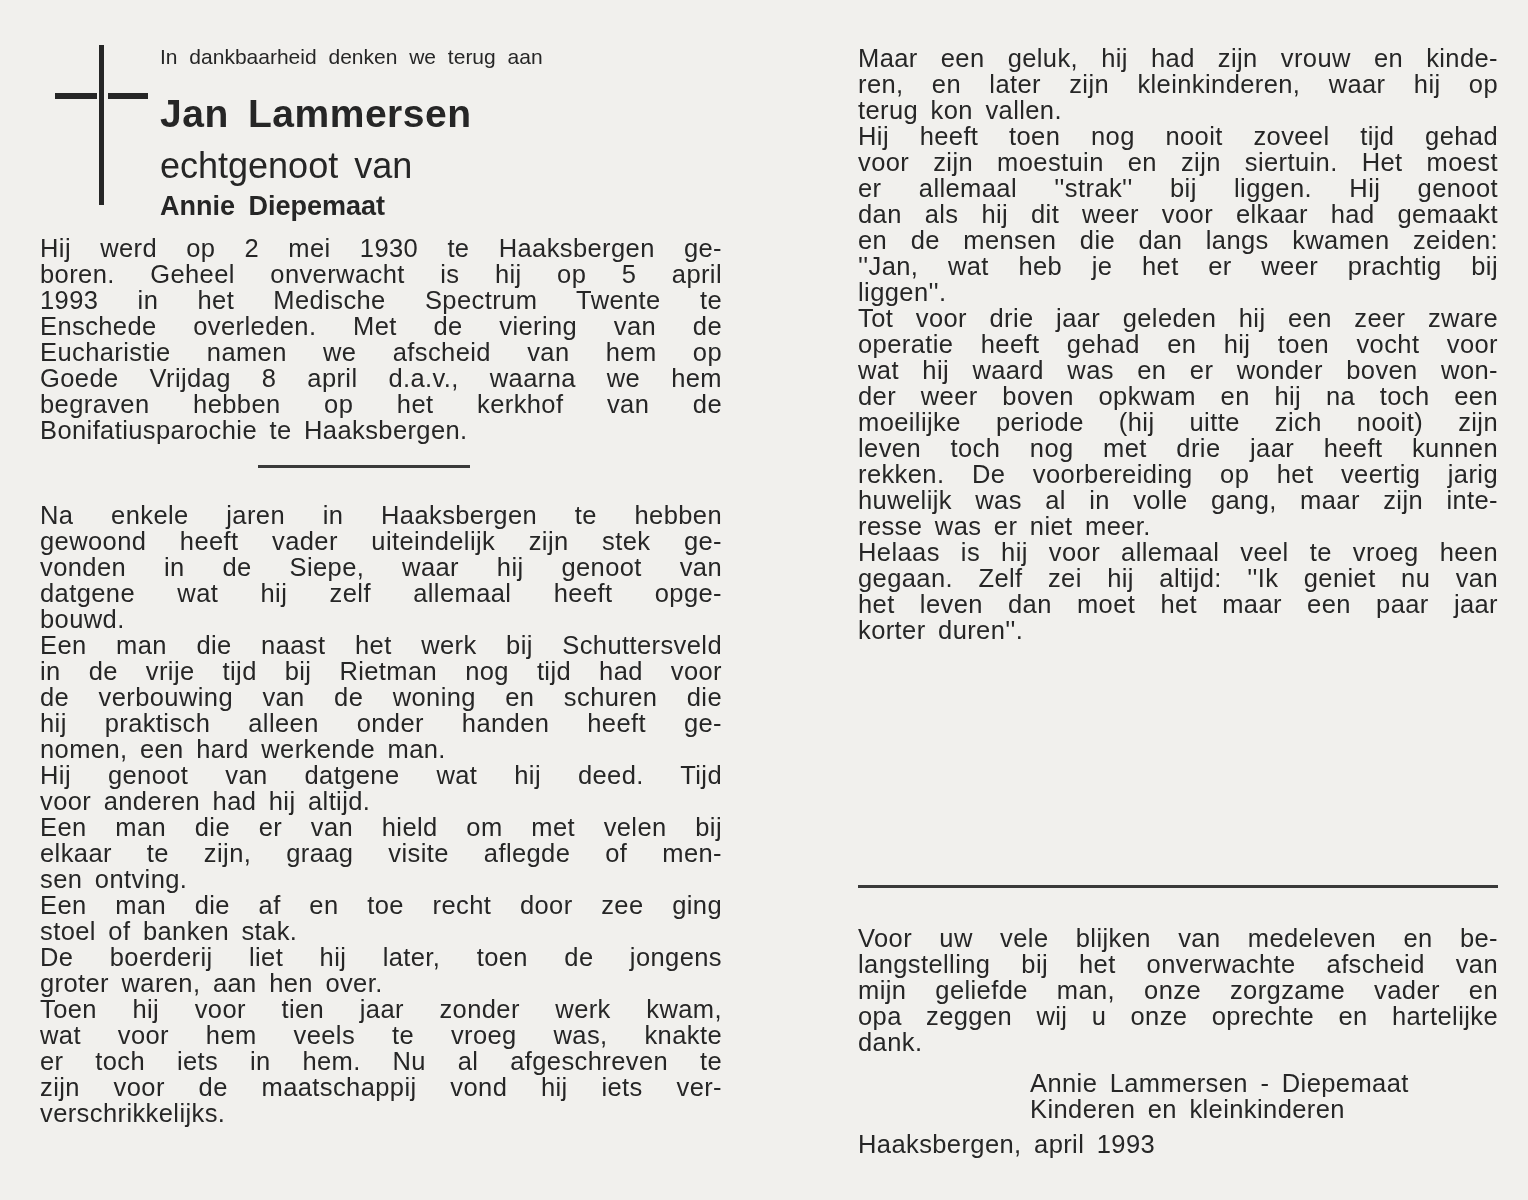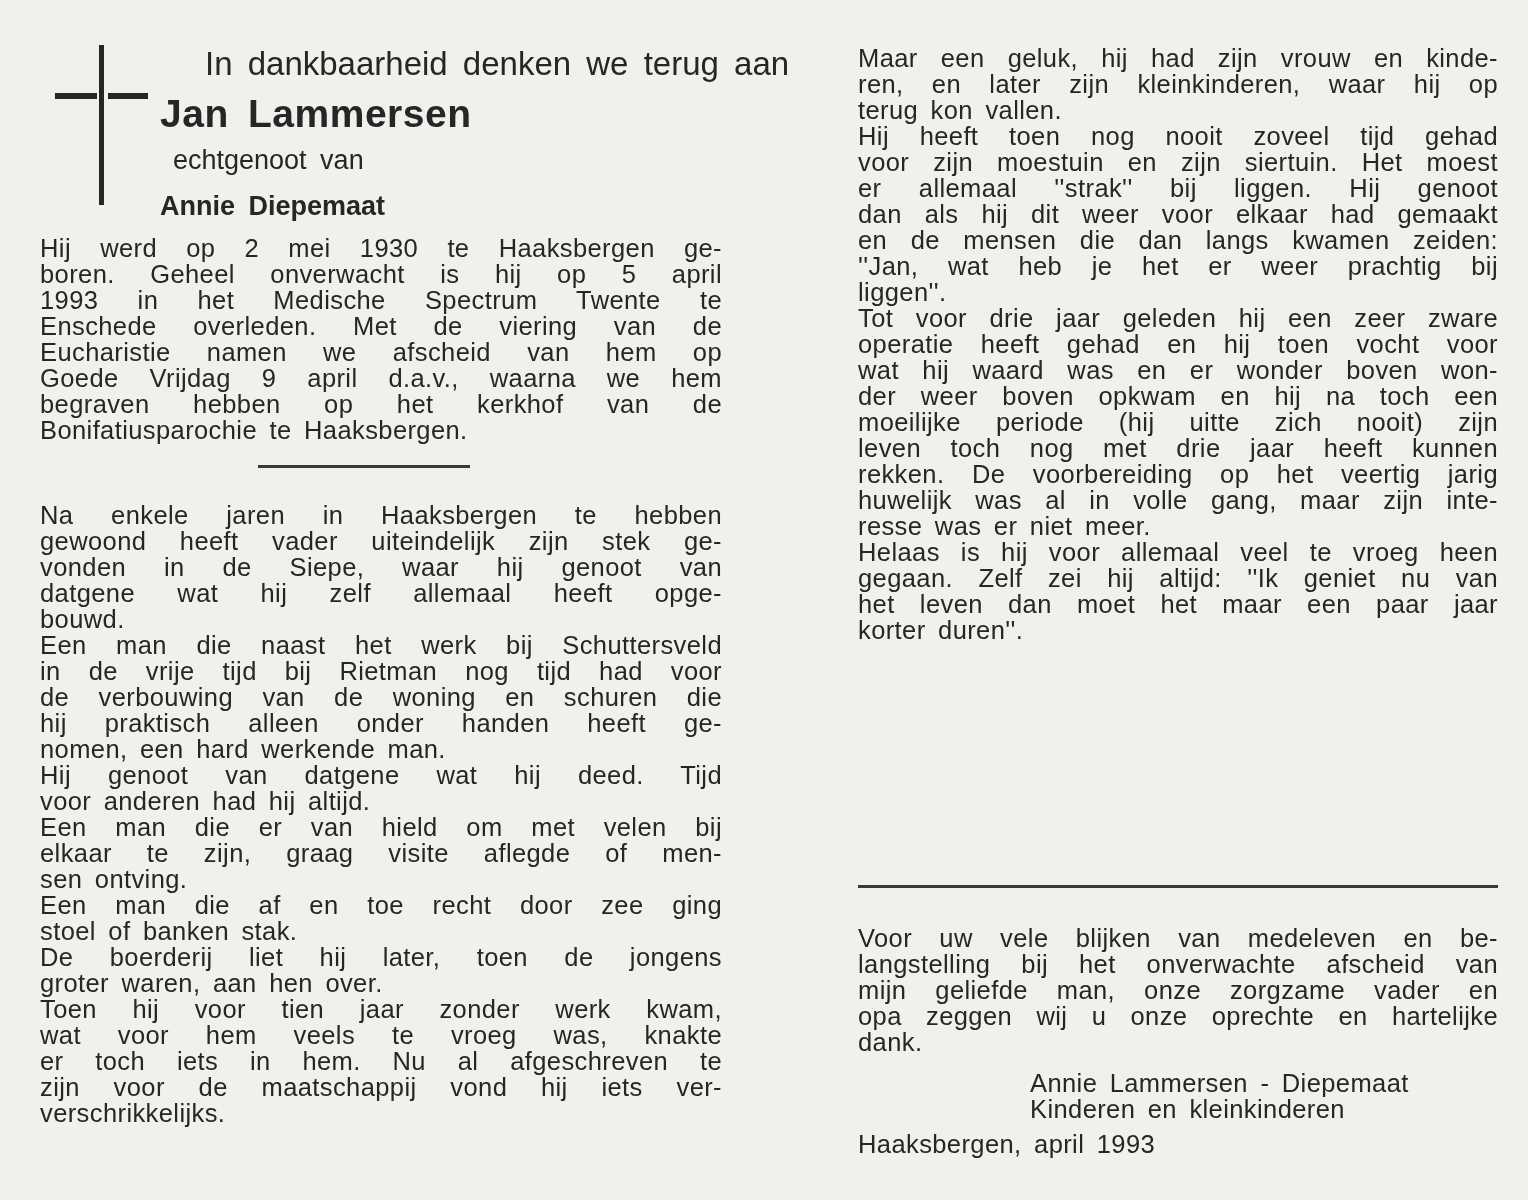--- a/index.html
+++ b/index.html
@@ -22,23 +22,23 @@
   .col-right { left: 858px; width: 640px; }
 
   
   .header { position: relative; height: 190px; }
   .cross { position: absolute; left: 0; top: 0; width: 110px; height: 165px; }
   .cross-v { position: absolute; left: 59px; top: 0; width: 5px; height: 160px; background: var(--ink); }
   .cross-hl { position: absolute; left: 15px; top: 48px; width: 42px; height: 6px; background: var(--ink); }
   .cross-hr { position: absolute; left: 68px; top: 48px; width: 40px; height: 6px; background: var(--ink); }
 
   .titles { position: absolute; left: 120px; top: 0; right: 0; }
-  .intro    { position: absolute; top: 0;    left: 0; font-size: 33px; word-spacing: 6px; white-space: nowrap; margin-left: 45px; }
+  .intro    { position: absolute; top: 0;    left: 0; font-size: 21px; word-spacing: 6px; white-space: nowrap; }
   .name     { position: absolute; top: 36px; left: 0; font-size: 39px; font-weight: bold; word-spacing: 8px; letter-spacing: 0.5px; white-space: nowrap; margin-top: 11px; }
-  .relation { position: absolute; top: 100px; left: 13px; font-size: 27px; word-spacing: 6px; white-space: nowrap; }
+  .relation { position: absolute; top: 100px; left: 0; font-size: 36px; word-spacing: 6px; white-space: nowrap; }
   .spouse   { position: absolute; top: 146px; left: 0; font-size: 27px; font-weight: bold; word-spacing: 6px; white-space: nowrap; }
 
   
   .para { width: 100%; }
   .line {
     font-size: 25.5px;
     line-height: 26px;
     letter-spacing: 0.4px;
     word-spacing: 5px;
     text-align: justify;
@@ -77,21 +77,21 @@
         <div class="spouse" data-name="spouse-name">Annie Diepemaat</div>
       </div>
     </div>
     <div class="blocks" data-name="left-column-text">
         <div class="para" data-name="birth-death-paragraph">
           <div class="line" data-name="text-line">Hij werd op 2 mei 1930 te Haaksbergen ge-</div>
           <div class="line" data-name="text-line">boren. Geheel onverwacht is hij op 5 april</div>
           <div class="line" data-name="text-line">1993 in het Medische Spectrum Twente te</div>
           <div class="line" data-name="text-line">Enschede overleden. Met de viering van de</div>
           <div class="line" data-name="text-line">Eucharistie namen we afscheid van hem op</div>
-          <div class="line" data-name="text-line">Goede Vrijdag 9 april d.a.v., waarna we hem</div>
+          <div class="line" data-name="text-line">Goede Vrijdag 8 april d.a.v., waarna we hem</div>
           <div class="line" data-name="text-line">begraven hebben op het kerkhof van de</div>
           <div class="line last" data-name="text-line">Bonifatiusparochie te Haaksbergen.</div>
         </div>
         <div class="divider" data-name="section-divider"></div>
         <div class="para" data-name="life-paragraph">
           <div class="line" data-name="text-line">Na enkele jaren in Haaksbergen te hebben</div>
           <div class="line" data-name="text-line">gewoond heeft vader uiteindelijk zijn stek ge-</div>
           <div class="line" data-name="text-line">vonden in de Siepe, waar hij genoot van</div>
           <div class="line" data-name="text-line">datgene wat hij zelf allemaal heeft opge-</div>
           <div class="line last" data-name="text-line">bouwd.</div>

